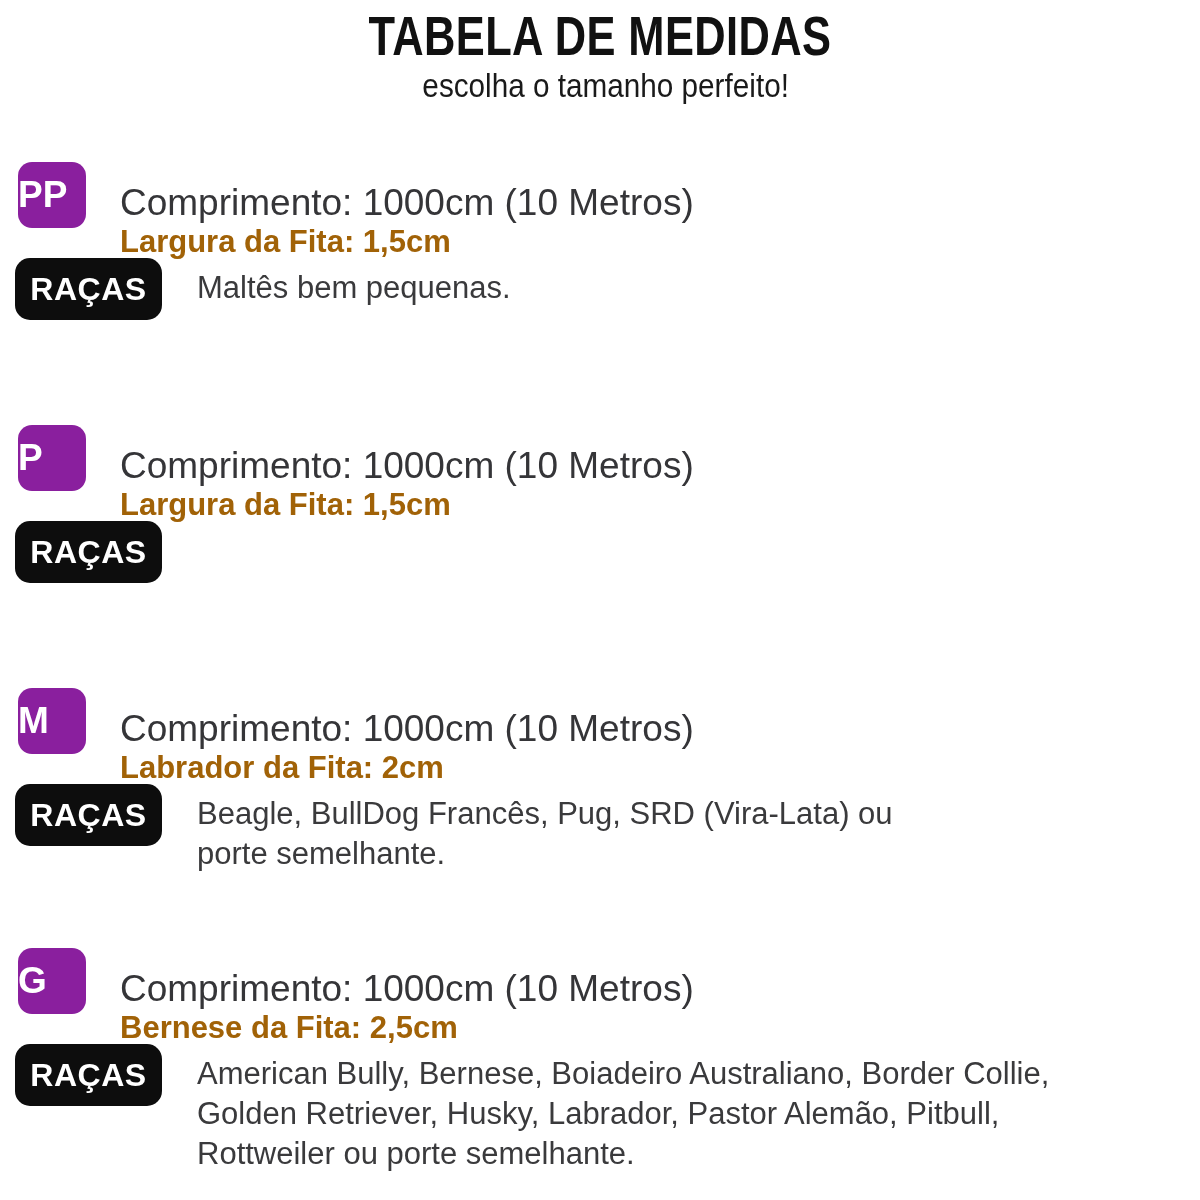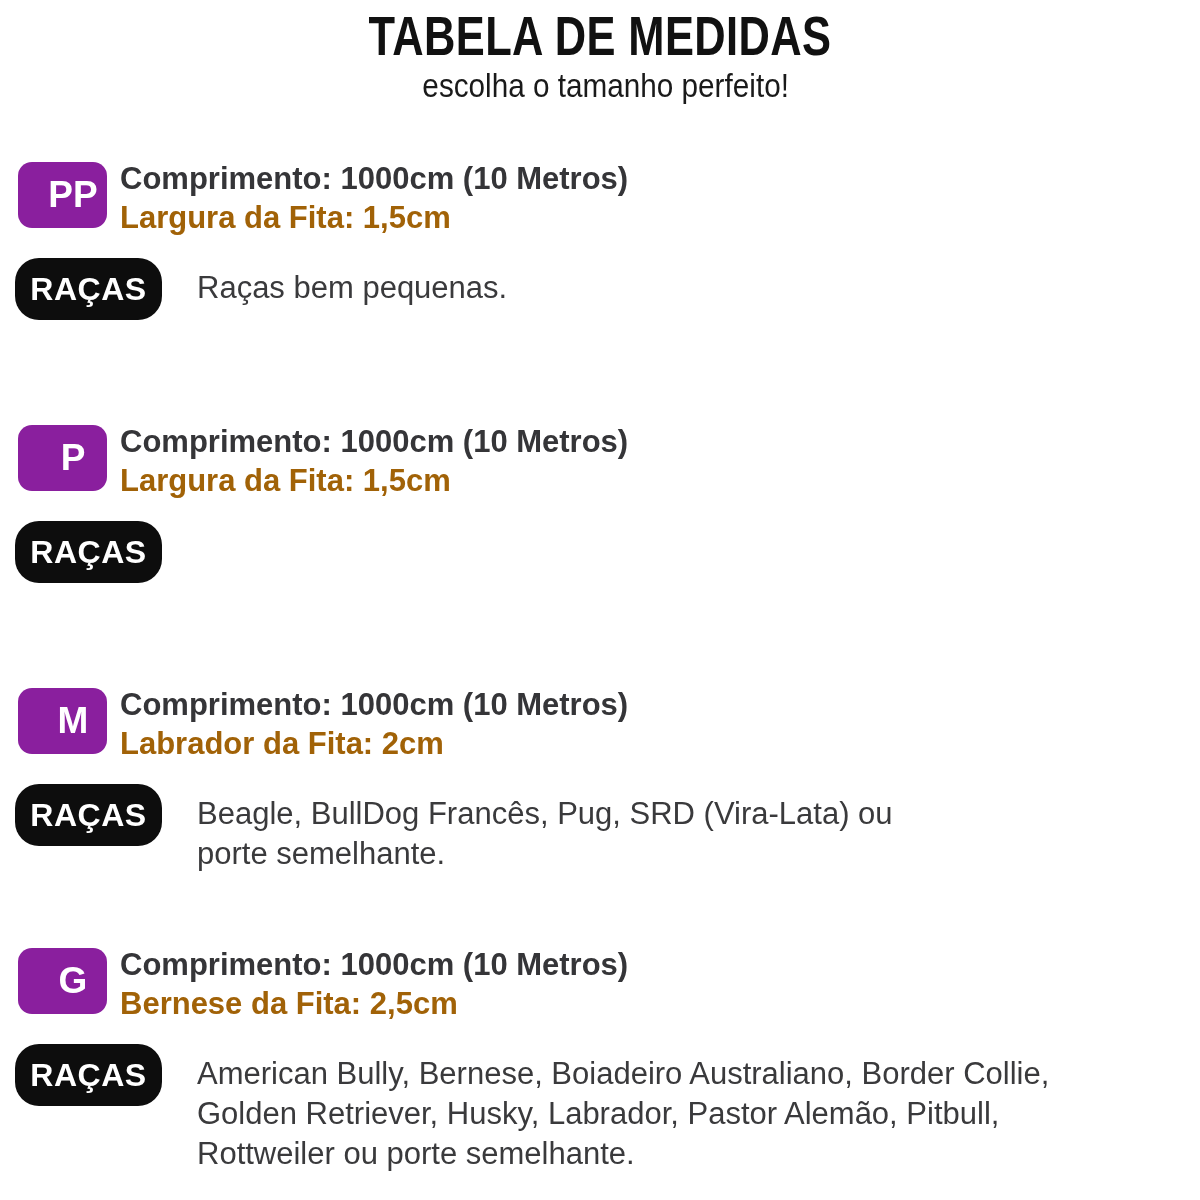--- a/index.html
+++ b/index.html
@@ -66,51 +66,50 @@
     top: 0;
     width: 68px;
     height: 66px;
     background: #8a1f9e;
     border-radius: 14px;
     color: #ffffff;
     font-size: 37px;
     font-weight: bold;
     display: flex;
     align-items: center;
-    justify-content: center;
-    padding-left: 21px;
   }
   .size-info {
     position: absolute;
     left: 120px;
     top: -3px;
     width: 1060px;
   }
   .spec-length {
-    font-size: 31px;
-    font-weight: bold;
+    font-size: 37px;
+    font-weight: normal;
     line-height: 39px;
     color: #353538;
     white-space: nowrap;
+    margin-top: 24px;
   }
   .spec-width {
     font-size: 31px;
     font-weight: bold;
     line-height: 39px;
     color: #a16207;
     white-space: nowrap;
   }
   .racas-badge {
     position: absolute;
     left: 15px;
     top: 96px;
     width: 147px;
     height: 62px;
     background: #0d0d0d;
-    border-radius: 24px;
+    border-radius: 15px;
     color: #ffffff;
     font-size: 32px;
     font-weight: bold;
     letter-spacing: 0.5px;
     display: flex;
     align-items: center;
     justify-content: center;
   }
   .racas-text {
     position: absolute;
@@ -145,21 +144,21 @@
     <div class="size-badge">
       <span>PP</span>
     </div>
     <div class="size-info">
       <div class="spec-length">Comprimento: 1000cm (10 Metros)</div>
       <div class="spec-width">Largura da Fita: 1,5cm</div>
     </div>
     <div class="racas-badge">
       <span>RAÇAS</span>
     </div>
-    <div class="racas-text">Raças bem pequenas.</div>
+    <div class="racas-text">Maltês bem pequenas.</div>
   </section>
 
   <section class="size-section" id="section-p">
     <div class="size-badge">
       <span>P</span>
     </div>
     <div class="size-info">
       <div class="spec-length">Comprimento: 1000cm (10 Metros)</div>
       <div class="spec-width">Largura da Fita: 1,5cm</div>
     </div>

